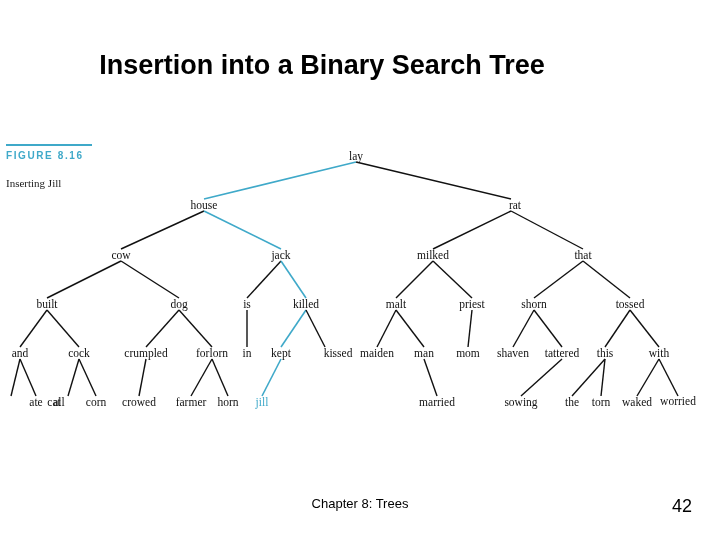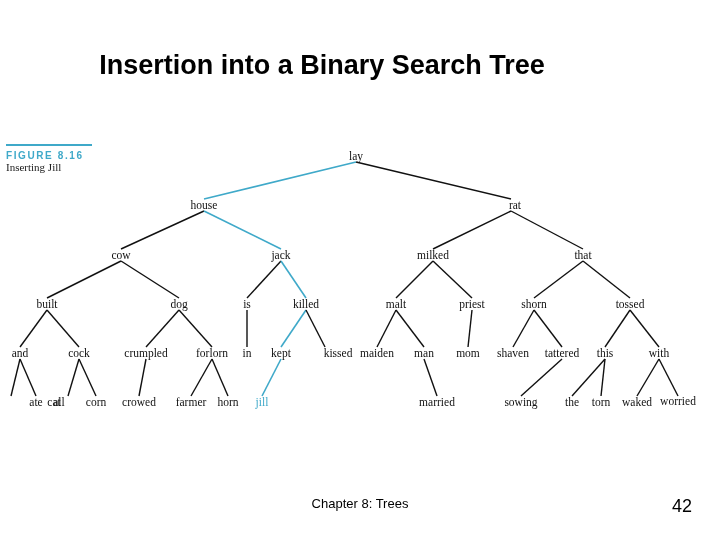--- a/index.html
+++ b/index.html
@@ -49,21 +49,21 @@
     font-family: "Liberation Sans", sans-serif;
     font-size: 10px;
     font-weight: bold;
     letter-spacing: 1.6px;
     color: #3FA9C9;
   }
   #figure-caption {
     font-family: "Liberation Serif", serif;
     font-size: 11px;
     color: #1a1a1a;
-    margin-top: 0;
+    margin-top: 16px;
   }
   #tree-canvas {
     position: absolute;
     left: 0;
     top: 140px;
     width: 576px;
     height: 290px;
   }
   .node-label {
     position: absolute;

